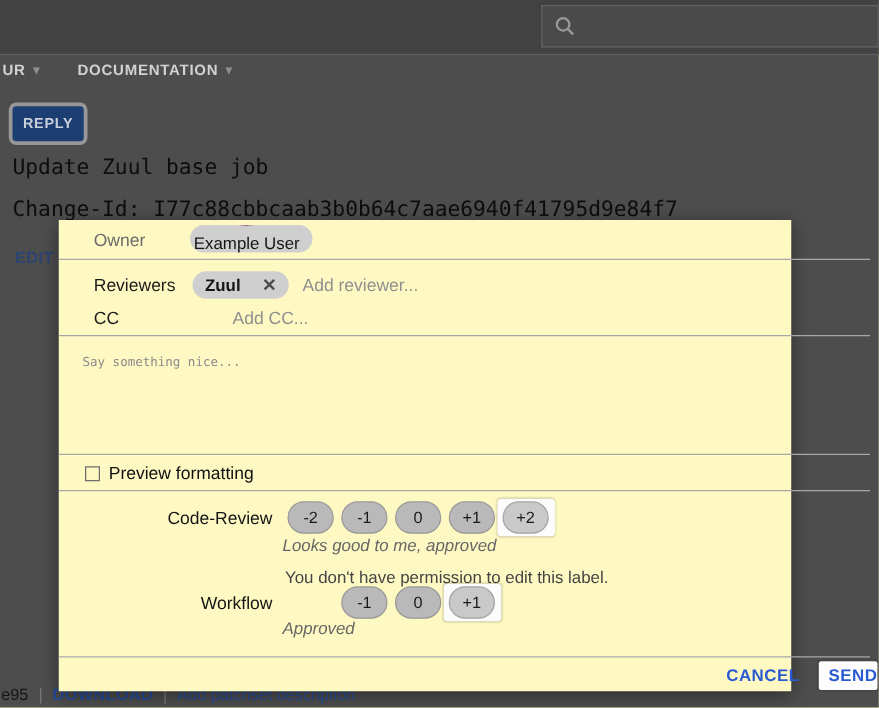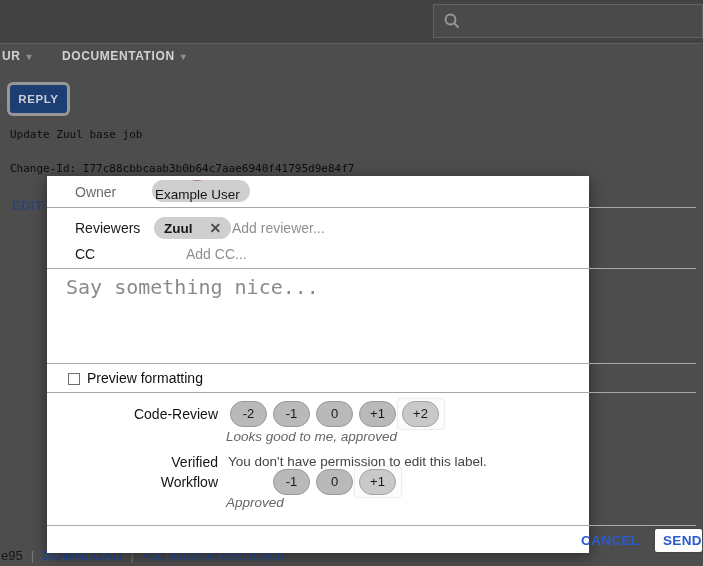--- a/index.html
+++ b/index.html
@@ -33,38 +33,38 @@
   .reply-btn {
     position:absolute; left:10px; top:85px; width:57px; height:28px;
     background:#1c3e72; color:#c9cfda; border:none; border-radius:3px;
     font-family:"Liberation Sans", sans-serif;
     font-size:11.5px; font-weight:bold; letter-spacing:.6px;
     box-shadow:0 0 0 3px #979797; cursor:pointer;
   }
   .commit-msg {
     position:absolute; left:10px; top:126px;
     font-family:"DejaVu Sans Mono", monospace;
-    font-size:11px; line-height:17px; color:#0d0d0d; white-space:pre;
+    font-size:17px; line-height:17px; color:#0d0d0d; white-space:pre;
   }
   .edit-link {
     position:absolute; left:12px; top:198px;
     color:#2c4472; font-size:13px; font-weight:bold; letter-spacing:.4px; cursor:pointer;
   }
   .bottombar {
     position:absolute; left:0; top:548px; width:703px; height:18px;
     display:flex; align-items:flex-start; font-size:13px;
   }
   .bottombar .sha { color:#161616; margin-left:1px; }
   .bb-sep { color:#7a7a7a; margin:0 8px; }
   .bb-link { color:#264a96; font-weight:bold; letter-spacing:.3px; cursor:pointer; }
   .bb-link2 { color:#264a96; cursor:pointer; }
   
   .dialog {
-    position:absolute; left:47px; top:176px; width:542px; height:377px;
-    background:#ffffff; box-shadow:0 3px 14px rgba(0,0,0,.45);
+    position:absolute; left:47px; top:176px; width:586px; height:377px;
+    background:#fef9c3; box-shadow:0 3px 14px rgba(0,0,0,.45);
     font-size:14px;
     text-decoration:underline;
   }
   .dlg-divider { position:absolute; left:0; width:649px; height:1px; background:#a8a8a8; }
   .d1{top:31px;} .d2{top:92px;} .d3{top:187px;} .d4{top:216px;} .d5{top:349px;}
   .row-label { position:absolute; color:#1a1a1a; }
   .gray-label { color:#6b6b6b; }
   .chip {
     position:absolute; height:22px; background:#cfcfcf; border-radius:11px;
     display:flex; align-items:center; padding:0 10px; color:#151515; font-size:13.5px;
@@ -76,28 +76,28 @@
       radial-gradient(circle at 50% 50%, #9c7292 1.6px, rgba(0,0,0,0) 2.1px),
       radial-gradient(circle at 28% 50%, #b992ad 1.6px, rgba(0,0,0,0) 2.1px),
       radial-gradient(circle at 72% 50%, #b992ad 1.6px, rgba(0,0,0,0) 2.1px),
       radial-gradient(circle at 50% 28%, #b992ad 1.6px, rgba(0,0,0,0) 2.1px),
       radial-gradient(circle at 50% 72%, #b992ad 1.6px, rgba(0,0,0,0) 2.1px),
       #ddcdd8;
   }
   .zuul-chip { left:107px; top:41px; font-weight:bold; gap:17px; cursor:default; }
   .chip-close { color:#4a4a4a; font-weight:bold; font-size:14px; cursor:pointer; }
   .placeholder { color:#8f8f8f; }
-  .add-reviewer { position:absolute; left:185px; top:44px; cursor:text;text-align:right; }
+  .add-reviewer { position:absolute; left:195px; top:44px; cursor:text;text-align:right; }
   .add-cc { position:absolute; left:107px; top:70px; cursor:text;margin-left:32px; }
   .msg-area {
     position:absolute; left:0; top:93px; width:649px; height:94px; cursor:text;
   }
   .msg-area .ph {
-    position:absolute; left:19px; top:6px;
-    font-family:"DejaVu Sans Mono", monospace; font-size:20px; color:#8a8a8a;
+    position:absolute; left:19px; top:16px;
+    font-family:"DejaVu Sans Mono", monospace; font-size:10px; color:#8a8a8a;
   }
   .checkbox {
     position:absolute; left:21px; top:197px; width:12px; height:12px;
     border:1.5px solid #6e6e6e; background:rgba(0,0,0,0); cursor:pointer;
   }
   .preview-label { position:absolute; left:40px; top:194px; color:#101010; font-weight:500; }
   .score-label { position:absolute; width:171px; text-align:right; color:#141414; }
   .vote {
     position:absolute; width:37px; height:26px; border-radius:13px;
     background:#b9b9b9; border:1px solid #989898;
@@ -191,21 +191,20 @@
   <span class="score-label" style="top:230px;">Code-Review</span>
   <div class="vote" style="left:183px; top:225px;">-2</div>
   <div class="vote" style="left:226px; top:225px;">-1</div>
   <div class="vote" style="left:269px; top:225px;">0</div>
   <div class="vote" style="left:312px; top:225px;">+1</div>
   <div class="hl-box" style="left:351px; top:223px;">
     <div class="vote">+2</div>
   </div>
   <span class="score-desc" style="left:179px; top:253px;">Looks good to me, approved</span>
 
-  <span class="score-label" style="top:278px;">Verified</span>
   <span class="perm-msg">You don't have permission to edit this label.</span>
 
   <span class="score-label" style="top:298px;">Workflow</span>
   <div class="vote" style="left:226px; top:293px;">-1</div>
   <div class="vote" style="left:269px; top:293px;">0</div>
   <div class="hl-box" style="left:308px; top:291px;">
     <div class="vote">+1</div>
   </div>
   <span class="score-desc" style="left:179px; top:319px;">Approved</span>
 

